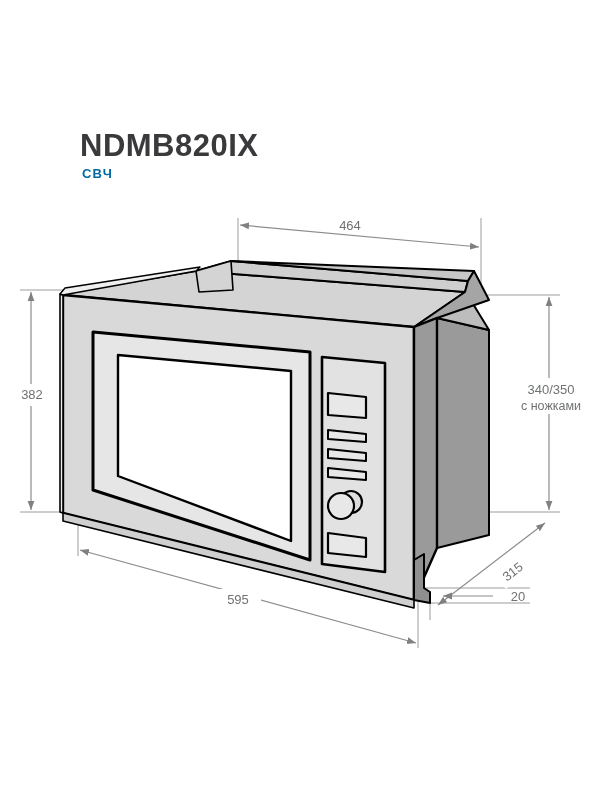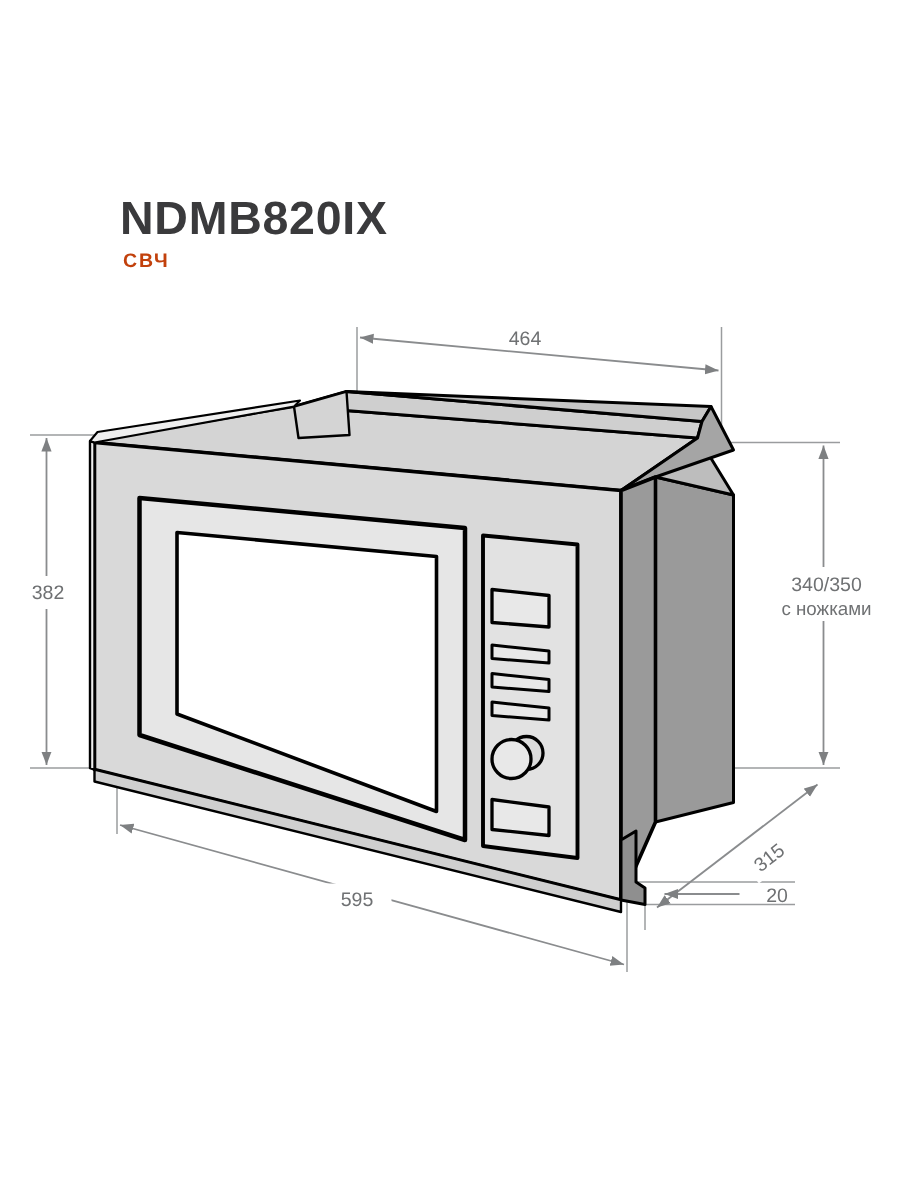--- a/index.html
+++ b/index.html
@@ -33,21 +33,21 @@
     letter-spacing: 0.5px;
     color: #3a3a3c;
     line-height: 1;
     margin: 0;
   }
   .product-subtitle {
     font-family: "Liberation Sans", sans-serif;
     font-size: 13px;
     font-weight: 700;
     letter-spacing: 1.2px;
-    color: #c2410c;
+    color: #0369a1;
     margin: 6px 0 0 2px;
     line-height: 1;
   }
   #drawing {
     position: absolute;
     left: 0;
     top: 0;
   }
   .dim-text {
     font-family: "Liberation Sans", sans-serif;

